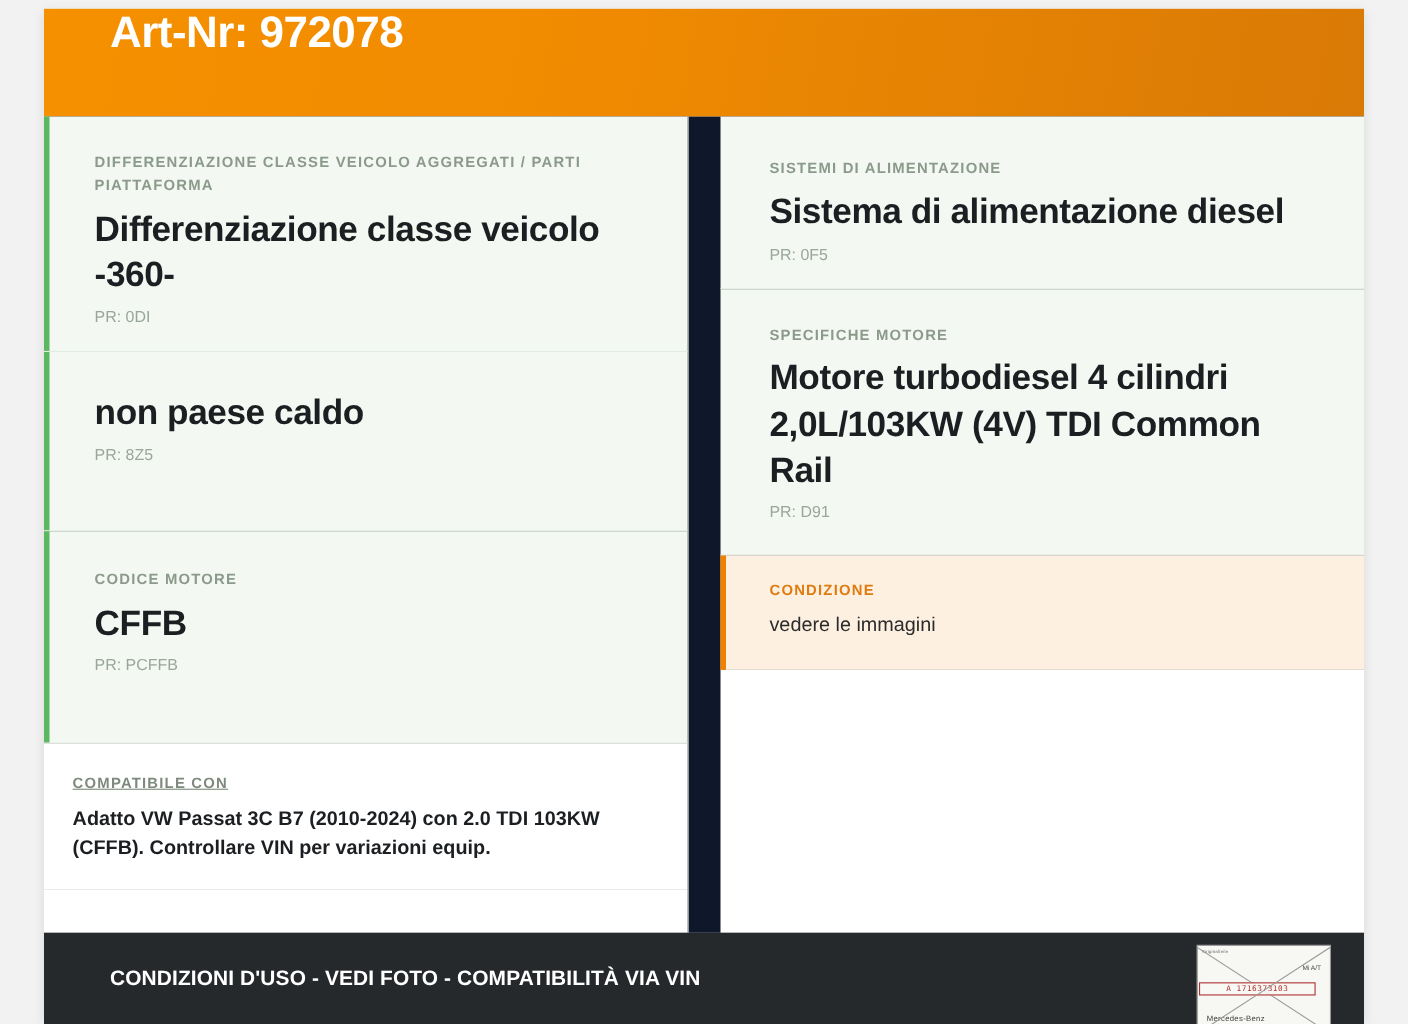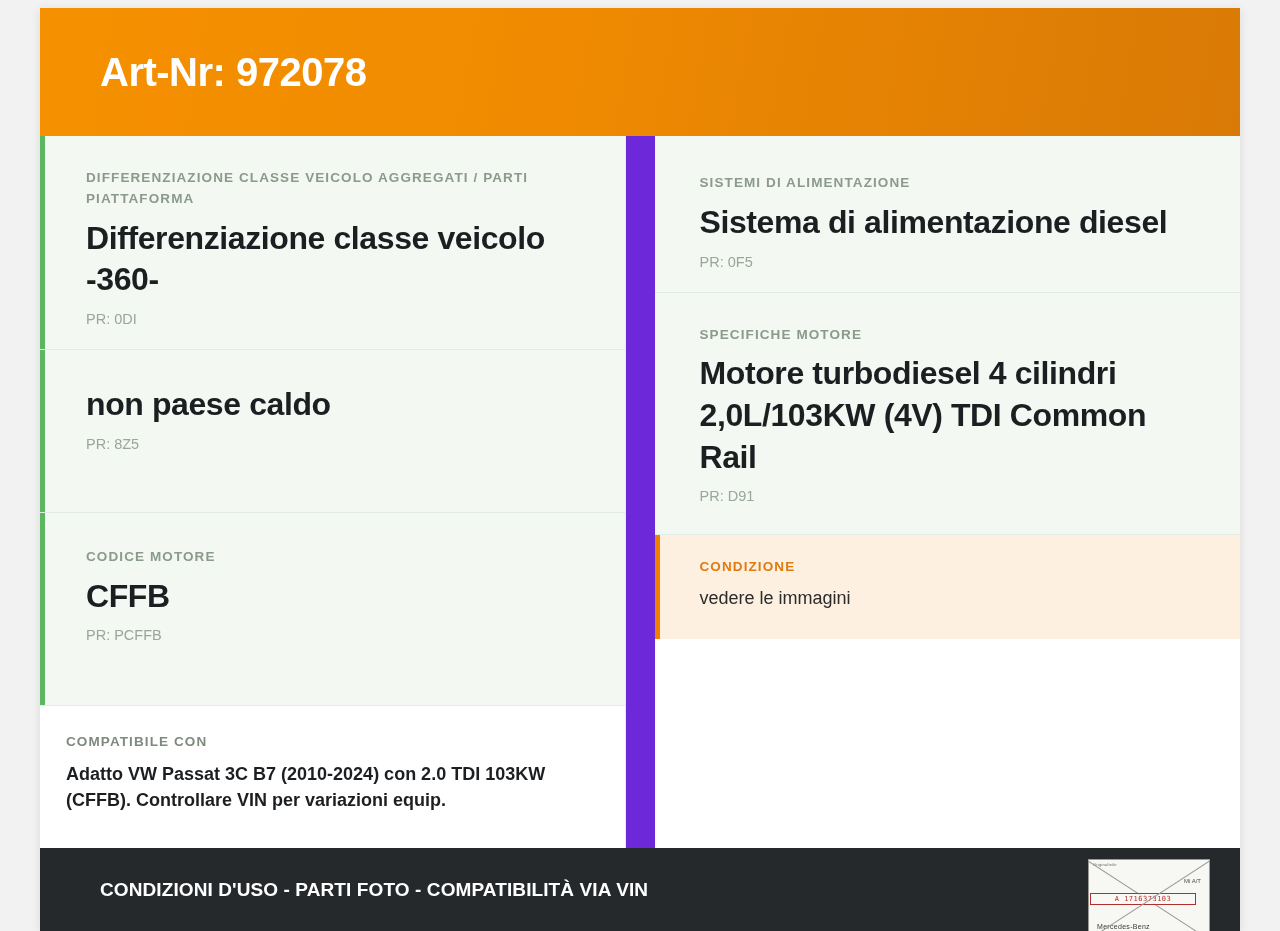--- a/index.html
+++ b/index.html
@@ -19,38 +19,38 @@
     top: 8px;
     width: 1200px;
     height: 923px;
     background: #ffffff;
     box-shadow: 0 2px 10px rgba(0,0,0,0.10);
     display: flex;
     flex-direction: column;
   }
   
   .header {
-    height: 128px;
+    height: 98px;
     background: linear-gradient(100deg, #f59000 0%, #f28c00 35%, #d97a06 100%);
     display: flex;
-    align-items: center;
+    align-items: flex-start;
     flex: 0 0 auto;
   }
   .header-title {
     color: #ffffff;
     font-size: 40px;
     font-weight: bold;
     letter-spacing: -0.5px;
     padding-left: 60px;
   }
   
   .body {
     flex: 1 1 auto;
     display: flex;
-    background: #6d28d9;
+    background: #0f172a;
     min-height: 0;
     gap: 29px;
   }
   .col {
     display: flex;
     flex-direction: column;
     box-sizing: border-box;
   }
   .col-left {
     width: 600px;
@@ -90,21 +90,21 @@
   }
   .label {
     font-size: 13.5px;
     font-weight: bold;
     letter-spacing: 1.1px;
     color: #8b9a8b;
     text-transform: uppercase;
     line-height: 1.55;
     margin: 0 0 8px 0;
   }
-  .card.plain .label { color: #7d8a7d; }
+  .card.plain .label { color: #7d8a7d; text-decoration: underline; }
   .card.cond .label { color: #e07b10; }
   .value {
     font-size: 32px;
     font-weight: bold;
     color: #1c1f22;
     line-height: 1.3;
     margin: 0 0 10px 0;
     letter-spacing: -0.4px;
   }
   .pr {
@@ -265,21 +265,21 @@
         <p class="label">CONDIZIONE</p>
         <p class="value-sm">vedere le immagini</p>
       </div>
 
       <div class="spacer"></div>
     </div>
 
   </div>
 
   <div class="footer">
-    <div class="footer-text">CONDIZIONI D'USO - PARTI FOTO - COMPATIBILITÀ VIA VIN</div>
+    <div class="footer-text">CONDIZIONI D'USO - VEDI FOTO - COMPATIBILITÀ VIA VIN</div>
     <div class="stamp">
       <span class="stamp-top">Originalteile</span>
       <span class="stamp-code">A 1716373103</span>
       <span class="stamp-brand">Mercedes-Benz</span>
       <span class="stamp-right">Mi A/T</span>
     </div>
   </div>
 
 </div>
 

